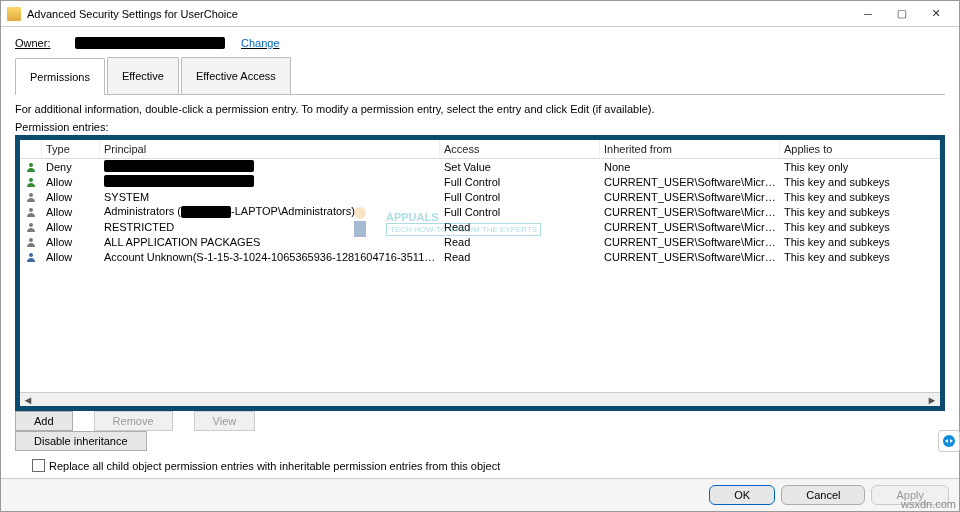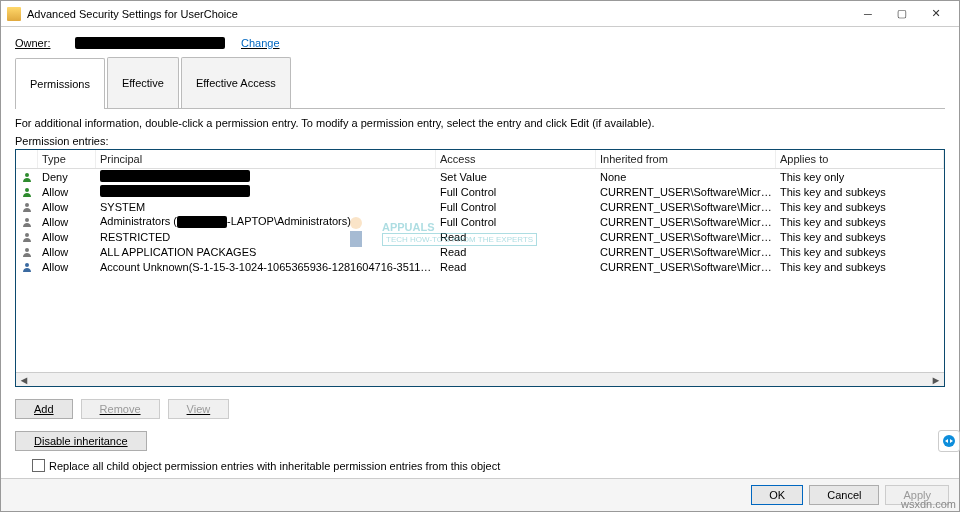--- a/index.html
+++ b/index.html
@@ -8,47 +8,47 @@
     .titlebar { display: flex; align-items: center; height: 26px; padding: 0 6px; border-bottom: 1px solid #ccc; }
     .titlebar .icon-folder { width: 14px; height: 14px; background: linear-gradient(#ffd86b,#e0a93e); margin-right: 6px; border-radius: 1px; }
     .titlebar .title { flex: 1; }
     .titlebar .winbtn { width: 34px; height: 20px; display: flex; align-items: center; justify-content: center; color: #333; }
     .content { flex: 1; padding: 10px 14px 6px 14px; display: flex; flex-direction: column; overflow: hidden; }
     .owner-row { display: flex; align-items: center; margin-bottom: 8px; text-decoration: underline; }
     .owner-row .lbl { width: 60px; }
     .redact { display: inline-block; height: 12px; background: #000; border-radius: 2px; }
     .change { color: #0067c0; margin-left: 16px; cursor: pointer; }
     .tabs { display: flex; border-bottom: 1px solid #bbb; }
-    .tab { padding: 19px 14px; border: 1px solid #bbb; border-bottom: none; background: #f3f3f3; margin-right: 2px; border-radius: 2px 2px 0 0; cursor: pointer; }
+    .tab { padding: 12px 14px; border: 1px solid #bbb; border-bottom: none; background: #f3f3f3; margin-right: 2px; border-radius: 2px 2px 0 0; cursor: pointer; }
     .tab.active { background: #fff; position: relative; top: 1px; }
     .info { margin: 8px 0 6px 0; }
     .entries-lbl { margin-bottom: 2px; }
-    .table-wrap { border: 1px solid #0c4a6e; flex: 1; display: flex; flex-direction: column; overflow: hidden; }
+    .table-wrap { border: 5px solid #0c4a6e; flex: 1; display: flex; flex-direction: column; overflow: hidden; }
     .thead { display: flex; background: #fff; border-bottom: 1px solid #ddd; font-weight: normal; }
     .thead .cell { padding: 3px 4px; border-right: 1px solid #eee; color: #222; }
     .tbody { flex: 1; overflow: hidden; position: relative; }
     .trow { display: flex; align-items: center; padding: 0 0; height: 15px; }
     .trow .cell { padding: 0 4px; white-space: nowrap; overflow: hidden; text-overflow: ellipsis; }
     .c-icon { width: 22px; flex: 0 0 22px; display:flex; align-items:center; justify-content:center;}
     .c-type { width: 58px; flex: 0 0 58px; }
     .c-principal { width: 340px; flex: 0 0 340px; }
     .c-access { width: 160px; flex: 0 0 160px; }
     .c-inherited { width: 180px; flex: 0 0 180px; }
     .c-applies { flex: 1; }
     .person-icon { width: 10px; height: 10px; display:inline-block; }
     .person-icon svg { width:10px; height:10px; }
     .scrollbar { height: 14px; background: #f0f0f0; border-top: 1px solid #ccc; display:flex; align-items:center; justify-content:space-between; padding:0 2px;}
     .scroll-arrow { width:12px;height:12px; display:flex;align-items:center;justify-content:center; color:#555;}
-    .btn-row { display: flex; gap: 8px; margin-top: 12px; text-decoration: underline; }
+    .btn-row { display: flex; gap: 21px; margin-top: 0; }
     .btn { padding: 3px 18px; border: 1px solid #adadad; background: #e7e7e7; cursor: pointer; }
     .btn.disabled { color: #999; background:#f0f0f0; border-color:#ccc; cursor:default;}
     .chk-row { display: flex; align-items: center; margin-top: 8px; gap: 4px; margin-left: 17px;}
     .chk { width:13px;height:13px;border:1px solid #666; }
     .footer { border-top: 1px solid #ccc; padding: 6px 10px; display: flex; justify-content: flex-end; gap: 6px; background:#f5f5f5;}
-    .footer .btn { padding: 3px 17px; }
+    .footer .btn { padding: 3px 24px; border-radius: 6px; }
     .footer .btn.primary { border: 1px solid #0067c0; }
     .watermark { position:absolute; left:320px; top:44px; opacity:0.45; pointer-events:none; font-size:18px; color:#4bb4bf; display:flex; align-items:center; gap:6px; font-weight:bold;}
     .source { position:absolute; right:4px; bottom:2px; font-size:11px; color:#888;}
     .tv-badge { position:absolute; right:0; top:430px; width:22px;height:22px; background:#fff; border:1px solid #ccc; border-radius:3px; display:flex;align-items:center;justify-content:center;}
   </style>
 </head>
 <body>
 
 <div class="window">
   <div class="titlebar">

